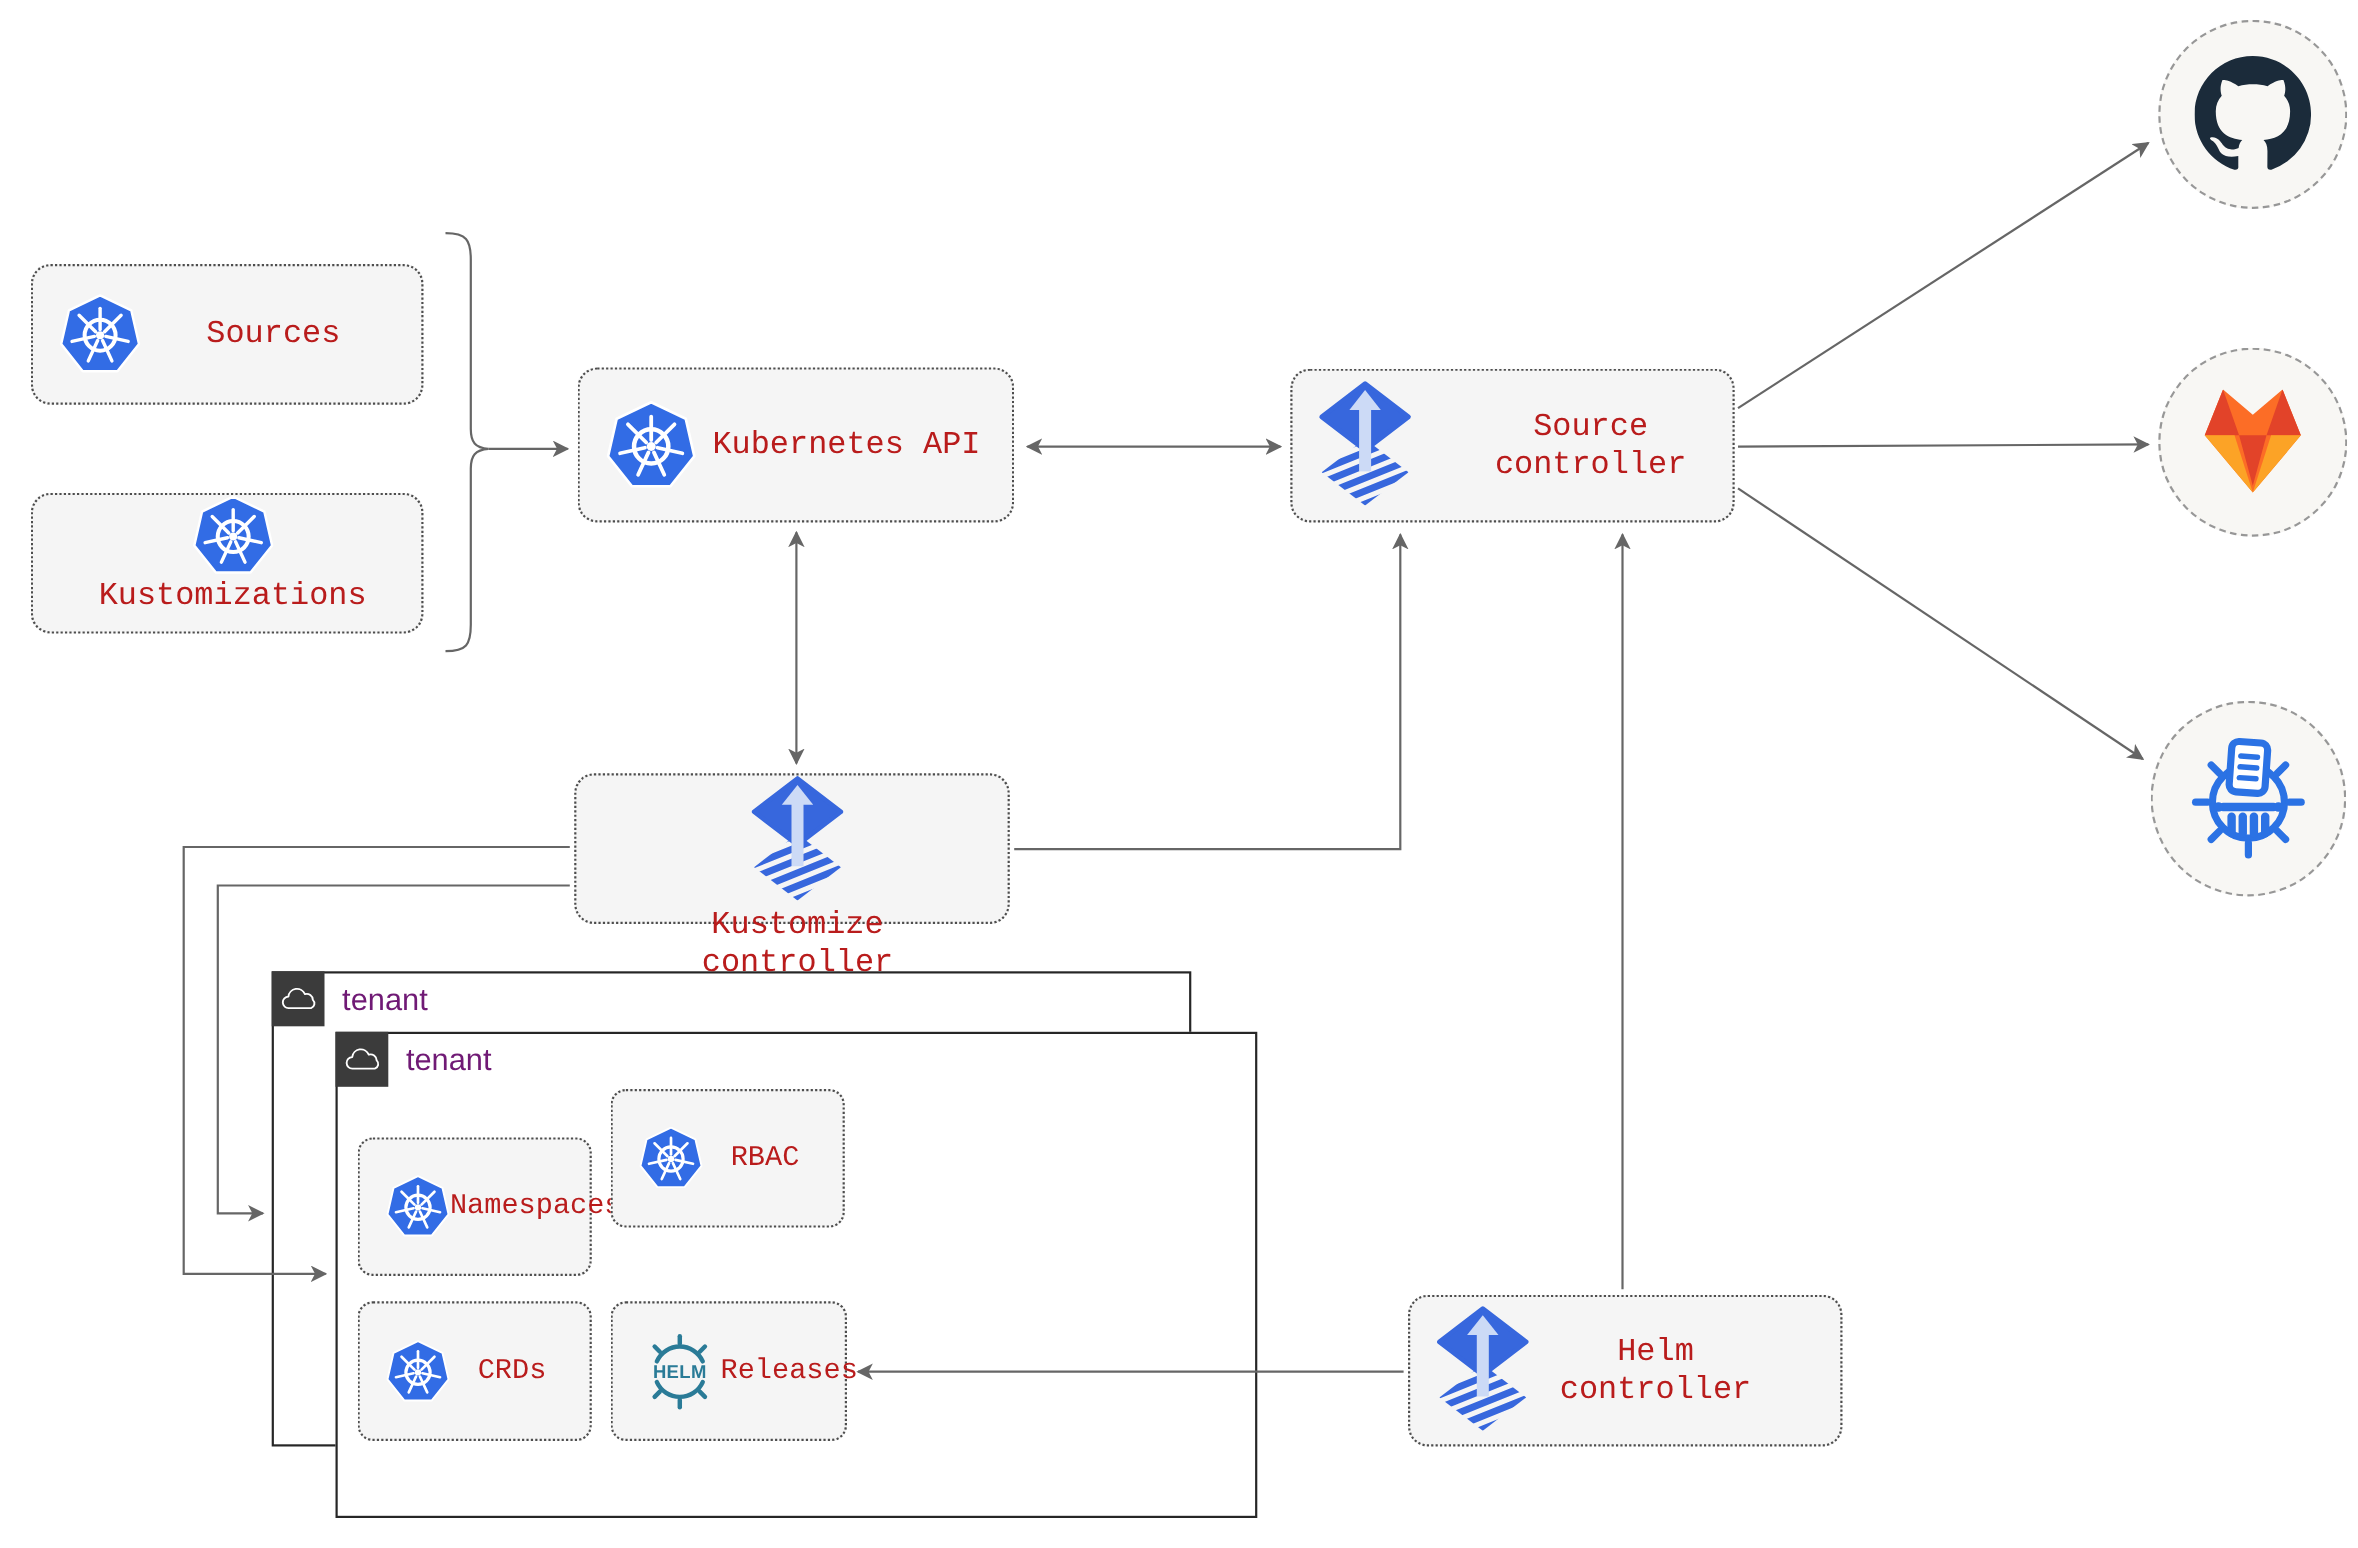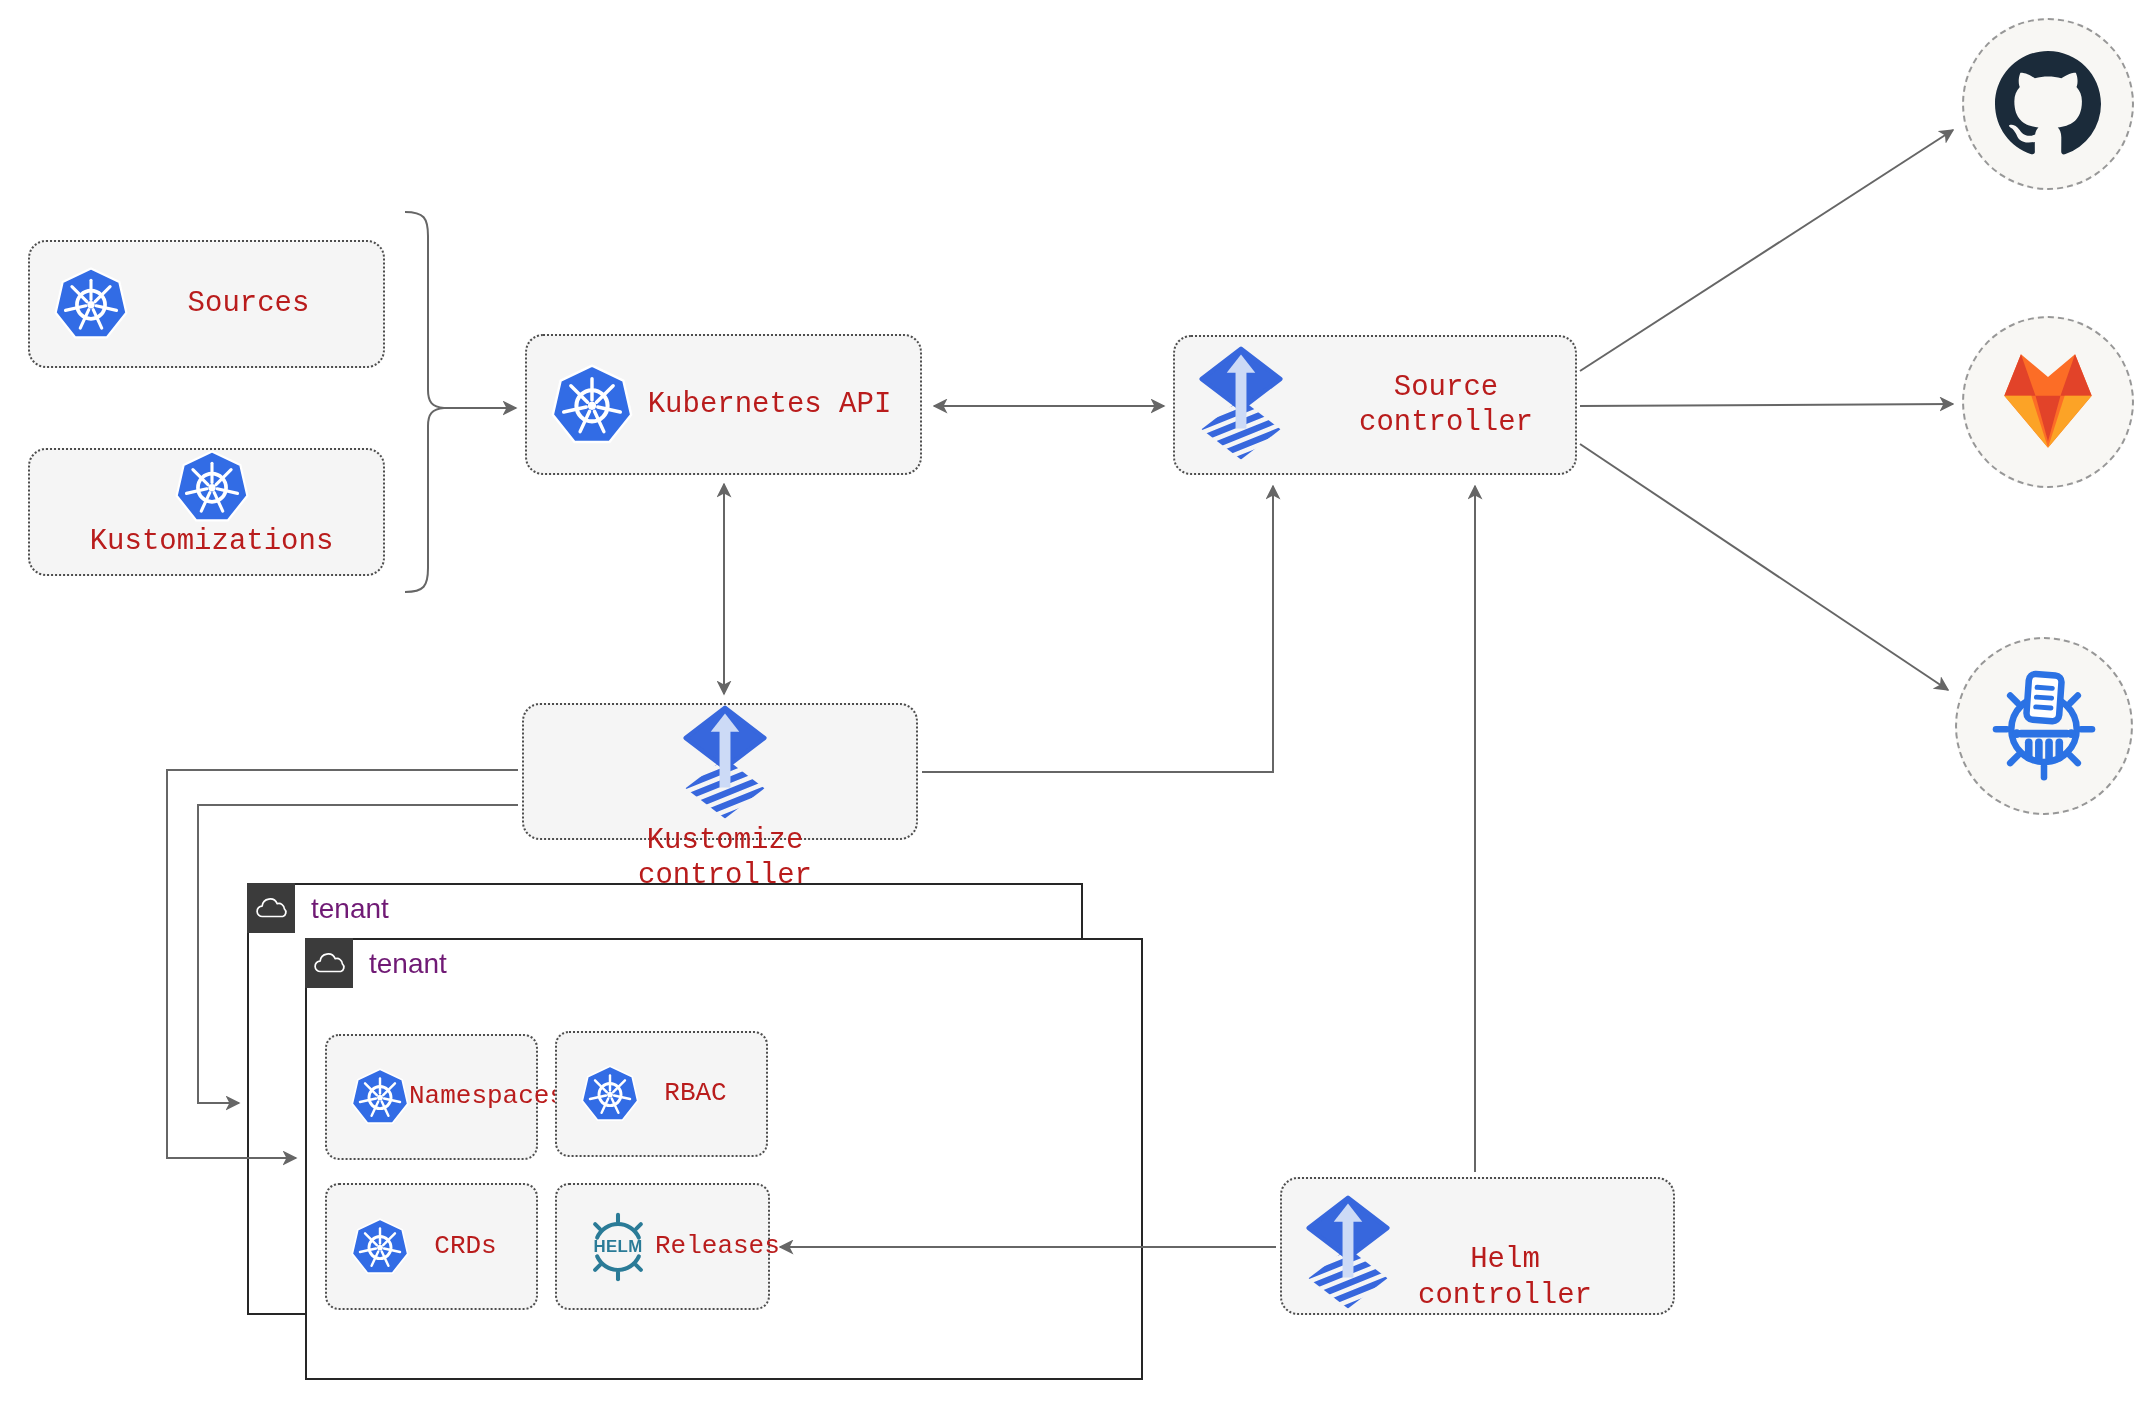--- a/index.html
+++ b/index.html
@@ -18,25 +18,25 @@
   }
   .nodebox .label.small { font-size:26px; }
   .icon-wrap { flex:0 0 auto; display:flex; align-items:center; justify-content:center; }
 
   
   #box-sources        { left:28px;  top:240px;  width:357px; height:128px; }
   #box-kustomizations { left:28px;  top:448px;  width:357px; height:128px;flex-direction:column; }
   #box-k8s-api        { left:525px; top:334px;  width:397px; height:141px;align-items:center; }
   #box-source-ctrl    { left:1173px;top:335px;  width:404px; height:140px;gap:48px; }
   #box-kustomize-ctrl { left:522px; top:703px;  width:396px; height:137px;flex-direction:column; }
-  #box-helm-ctrl      { left:1280px;top:1177px; width:395px; height:138px;align-items:flex-end; }
+  #box-helm-ctrl      { left:1280px;top:1177px; width:395px; height:138px; }
 
   
   #box-namespaces { left:325px; top:1034px; width:213px; height:126px; border-radius:14px; z-index:13;}
-  #box-rbac       { left:555px; top:1031px; width:213px; height:126px; border-radius:14px; z-index:13;}
+  #box-rbac       { left:555px; top:990px; width:213px; height:126px; border-radius:14px; z-index:13;}
   #box-crds       { left:325px; top:1183px; width:213px; height:127px; border-radius:14px; z-index:13;}
   #box-releases   { left:555px; top:1183px; width:215px; height:127px; border-radius:14px; z-index:13;}
 
   
   .tenant-box {
     position:absolute; box-sizing:border-box; background:#ffffff;
     border:2px solid #262626;
   }
   #tenant-back  { left:247px; top:883px; width:836px; height:432px; z-index:10; }
   #tenant-front { left:305px; top:938px; width:838px; height:442px; z-index:11; }

